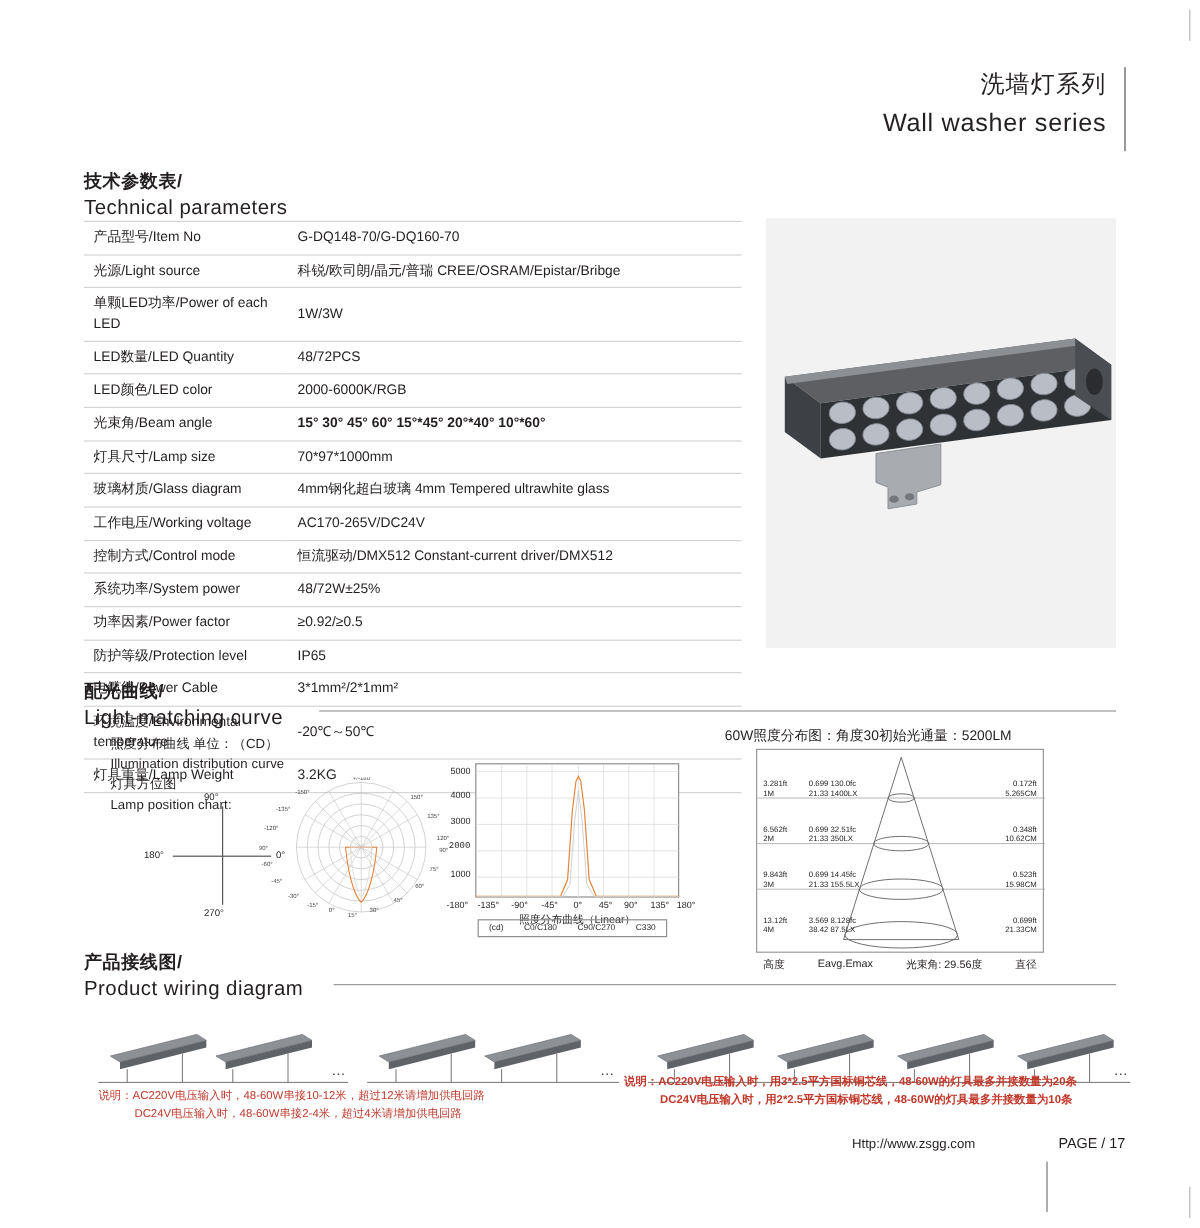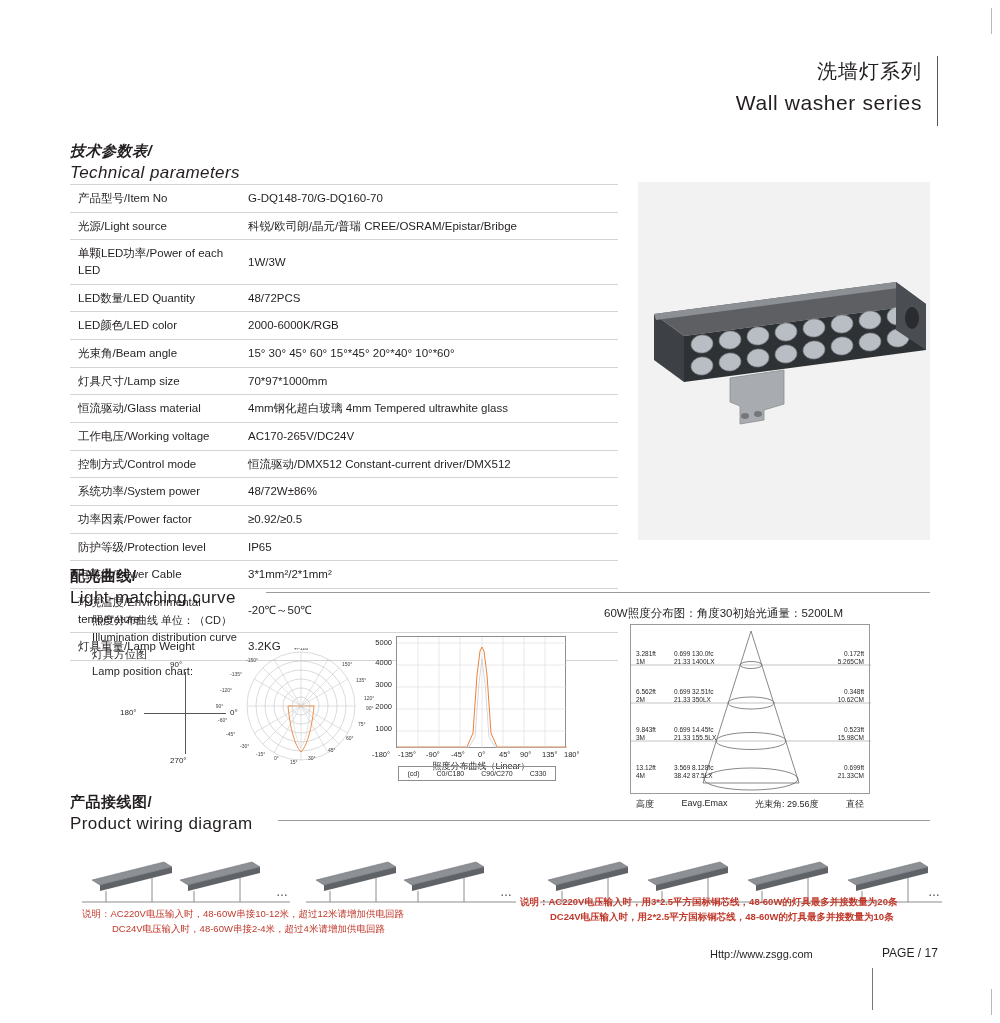--- a/index.html
+++ b/index.html
@@ -98,21 +98,21 @@
 
   <div class="corner-mark-tr"></div>
   <div class="corner-mark-br"></div>
 
   <div class="header">
     <div class="cn">洗墙灯系列</div>
     <div class="en">Wall washer series</div>
   </div>
   <div class="header-bar"></div>
 
-  <div class="sec-title" style="left:70px; top:142px;font-style:italic;">
+  <div class="sec-title" style="left:70px; top:142px;">
     <div class="cn">技术参数表/</div>
     <div class="en">Technical parameters</div>
   </div>
 
   <table class="spec-table">
     <tbody>
         <tr>
           <td class="k">产品型号/Item No</td>
           <td class="v" style="white-space: pre-line;">G-DQ148-70/G-DQ160-70</td>
         </tr>
@@ -127,41 +127,41 @@
         <tr>
           <td class="k">LED数量/LED Quantity</td>
           <td class="v" style="white-space: pre-line;">48/72PCS</td>
         </tr>
         <tr>
           <td class="k">LED颜色/LED color</td>
           <td class="v" style="white-space: pre-line;">2000-6000K/RGB</td>
         </tr>
         <tr>
           <td class="k">光束角/Beam angle</td>
-          <td class="v" style="white-space: pre-line;">15° 30° 45° 60° 15°*45° 20°*40° 10°*60°</td>
+          <td class="v" style="white-space: pre-line; font-weight: bold;">15° 30° 45° 60° 15°*45° 20°*40° 10°*60°</td>
         </tr>
         <tr>
           <td class="k">灯具尺寸/Lamp size</td>
           <td class="v" style="white-space: pre-line;">70*97*1000mm</td>
         </tr>
         <tr>
-          <td class="k">恒流驱动/Glass material</td>
+          <td class="k">玻璃材质/Glass diagram</td>
           <td class="v" style="white-space: pre-line;">4mm钢化超白玻璃 4mm Tempered ultrawhite glass</td>
         </tr>
         <tr>
           <td class="k">工作电压/Working voltage</td>
           <td class="v" style="white-space: pre-line;">AC170-265V/DC24V</td>
         </tr>
         <tr>
           <td class="k">控制方式/Control mode</td>
           <td class="v" style="white-space: pre-line;">恒流驱动/DMX512  Constant-current driver/DMX512</td>
         </tr>
         <tr>
           <td class="k">系统功率/System power</td>
-          <td class="v" style="white-space: pre-line;">48/72W±86%</td>
+          <td class="v" style="white-space: pre-line;">48/72W±25%</td>
         </tr>
         <tr>
           <td class="k">功率因素/Power factor</td>
           <td class="v" style="white-space: pre-line;">≥0.92/≥0.5</td>
         </tr>
         <tr>
           <td class="k">防护等级/Protection level</td>
           <td class="v" style="white-space: pre-line;">IP65</td>
         </tr>
         <tr>
@@ -286,21 +286,21 @@
         <text x="14" y="28">-135°</text>
         <text x="30" y="14">-150°</text>
       </g>
     </svg>
   </div>
 
   <div class="lin-yaxis">
     <div style="position:absolute; right:2px; top:2px;">5000</div>
     <div style="position:absolute; right:2px; top:22px;margin-left:48px;">4000</div>
     <div style="position:absolute; right:2px; top:44px;">3000</div>
-    <div style="position:absolute; right:2px; top:66px;">2000</div>
+    <div style="position:absolute; right:2px; top:66px;font-family:Liberation Mono, monospace;">2000</div>
     <div style="position:absolute; right:2px; top:88px;">1000</div>
   </div>
 
   <div class="lin-chart">
     <svg viewBox="0 0 170 112" width="170" height="112">
       <g stroke="#dadada" stroke-width="0.6">
         <line x1="0" y1="6" x2="170" y2="6"></line>
         <line x1="0" y1="28" x2="170" y2="28"></line>
         <line x1="0" y1="50" x2="170" y2="50"></line>
         <line x1="0" y1="72" x2="170" y2="72"></line>

